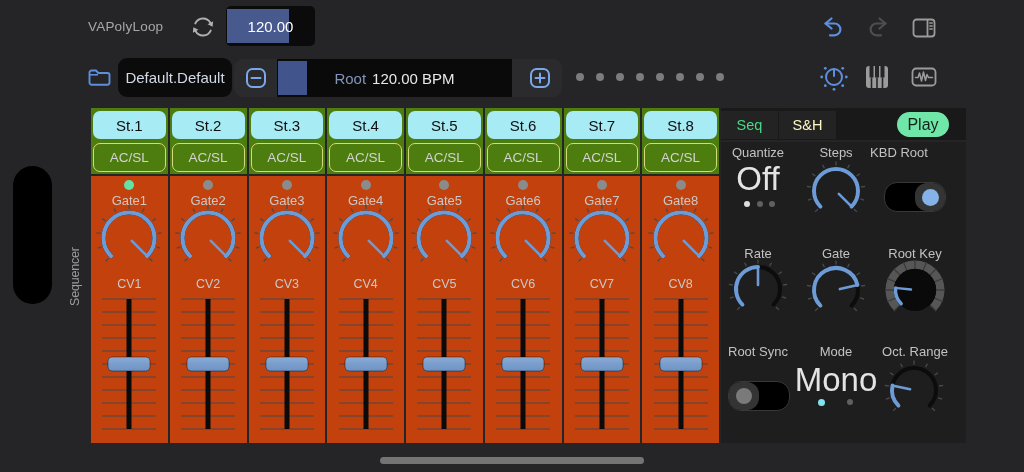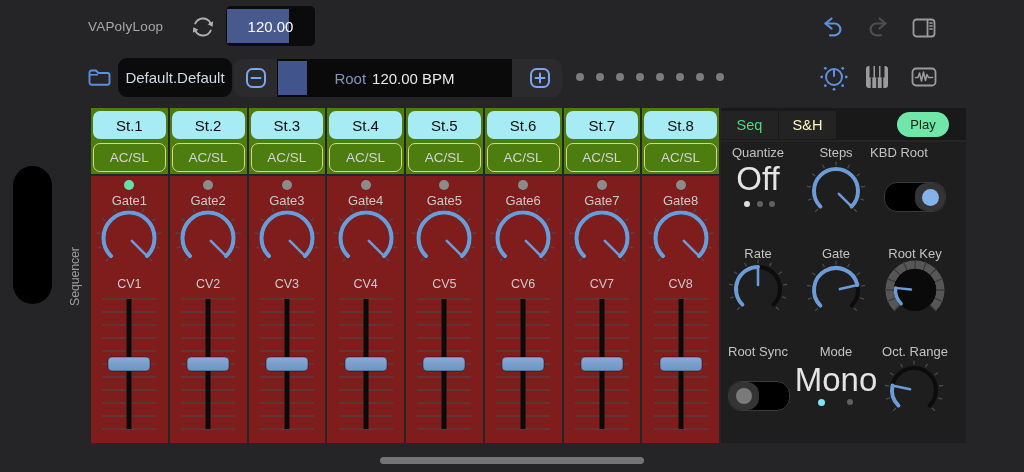--- a/index.html
+++ b/index.html
@@ -32,39 +32,39 @@
   .tempo-value { color:#e9e9e9; }
   .plus-zone { position:absolute; right:0; top:0; }
   .page-dots { left:576px; top:73px; display:flex; gap:12px; }
   .page-dot { width:8px; height:8px; border-radius:50%; background:#7c7c7c; }
 
   
   .seq-panel { left:91px; top:108px; width:628px; height:335px;
     display:grid; grid-template-columns:repeat(8,1fr); column-gap:2px; }
   .seq-col { display:flex; flex-direction:column; }
   .col-head { height:66px; background:#4d7c0f; display:flex; flex-direction:column; align-items:center; }
-  .col-body { flex:1; background:#7f1d1d; margin-top:2px; display:flex; flex-direction:column; align-items:center; }
+  .col-body { flex:1; background:#c2410c; margin-top:2px; display:flex; flex-direction:column; align-items:center; }
   .st-btn { margin-top:3px; width:calc(100% - 4px); height:28px; border-radius:7px; background:#a7ecf5;
     display:flex; align-items:center; justify-content:center; font-size:15px; color:#0e0e0e; }
   .acsl-btn { margin-top:4px; width:calc(100% - 4px); height:29px; border-radius:7px; border:1.5px solid #d6d97f;
     display:flex; align-items:center; justify-content:center; font-size:13.5px; color:#d3d3d3; background:transparent; }
   .led { margin-top:4px; width:10px; height:10px; border-radius:50%; }
   .gate-label { margin-top:3px; font-size:13px; line-height:15px; color:#c9c9c9; }
   .gate-knob { margin-top:-6px; }
   .cv-label { margin-top:-1px; font-size:12.5px; line-height:15px; color:#c9c9c9; }
   .cv-slider { margin-top:3px; }
 
   
   .tab-strip { left:721px; top:108px; width:245px; height:32px; background:#191919;text-align:center; }
   .tab-cell { position:absolute; top:3px; height:28px; width:57px; background:#232323;
     display:flex; align-items:center; justify-content:center; font-size:14.5px; }
   .tab-seq { left:0; color:#4bd985; }
   .tab-sh { left:58px; color:#fef9c3; }
   .play-btn { position:absolute; right:17px; top:4px; width:52px; height:25px; border-radius:12.5px; background:#70e7a9;
-    display:flex; align-items:center; justify-content:center; font-size:13px; font-weight:500; color:#12241a; }
+    display:flex; align-items:center; justify-content:center; font-size:16px; font-weight:500; color:#12241a; }
   .ctl-panel { left:721px; top:142px; width:245px; height:301px; background:#1e1e1e; }
   .ctl-label { position:absolute; width:110px; text-align:center; font-size:13px; line-height:15px; color:#c2c2c2; }
   .big-value { position:absolute; width:110px; text-align:center; font-size:33px; line-height:27px; color:#e4e4e4; }
   .dot-row { position:absolute; display:flex; align-items:center; }
 
   
   .toggle { position:absolute; width:62px; height:30px; border-radius:13px; background:#000; border:1px solid #383838; }
   .toggle-zone { position:absolute; top:0; width:30px; height:28px; border-radius:12px; background:#343434;
     display:flex; align-items:center; justify-content:center; }
   .toggle-zone.right { right:0; }

